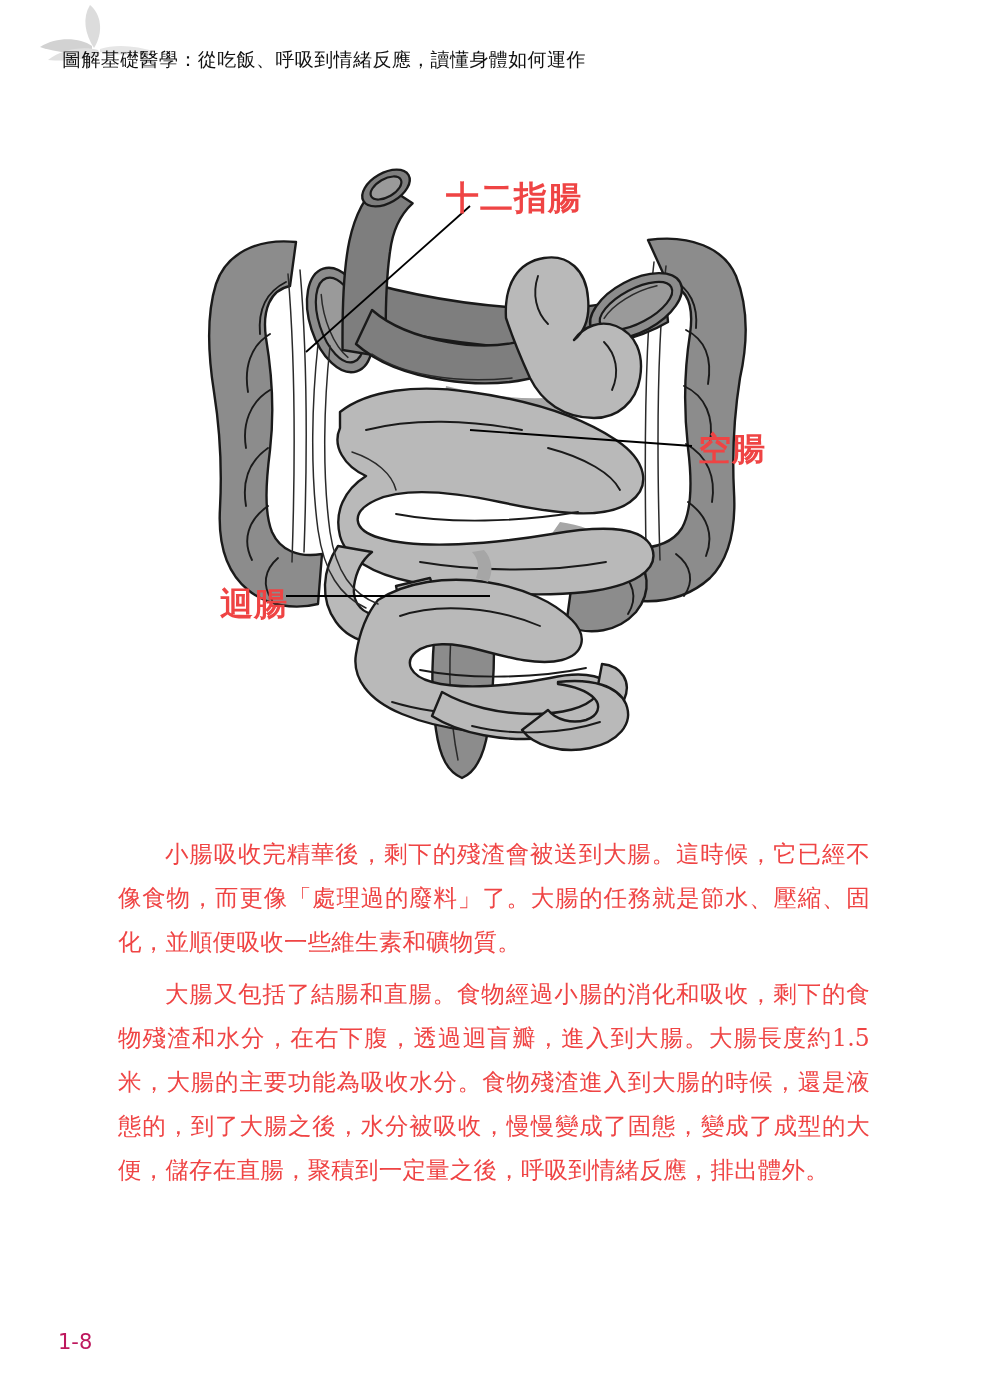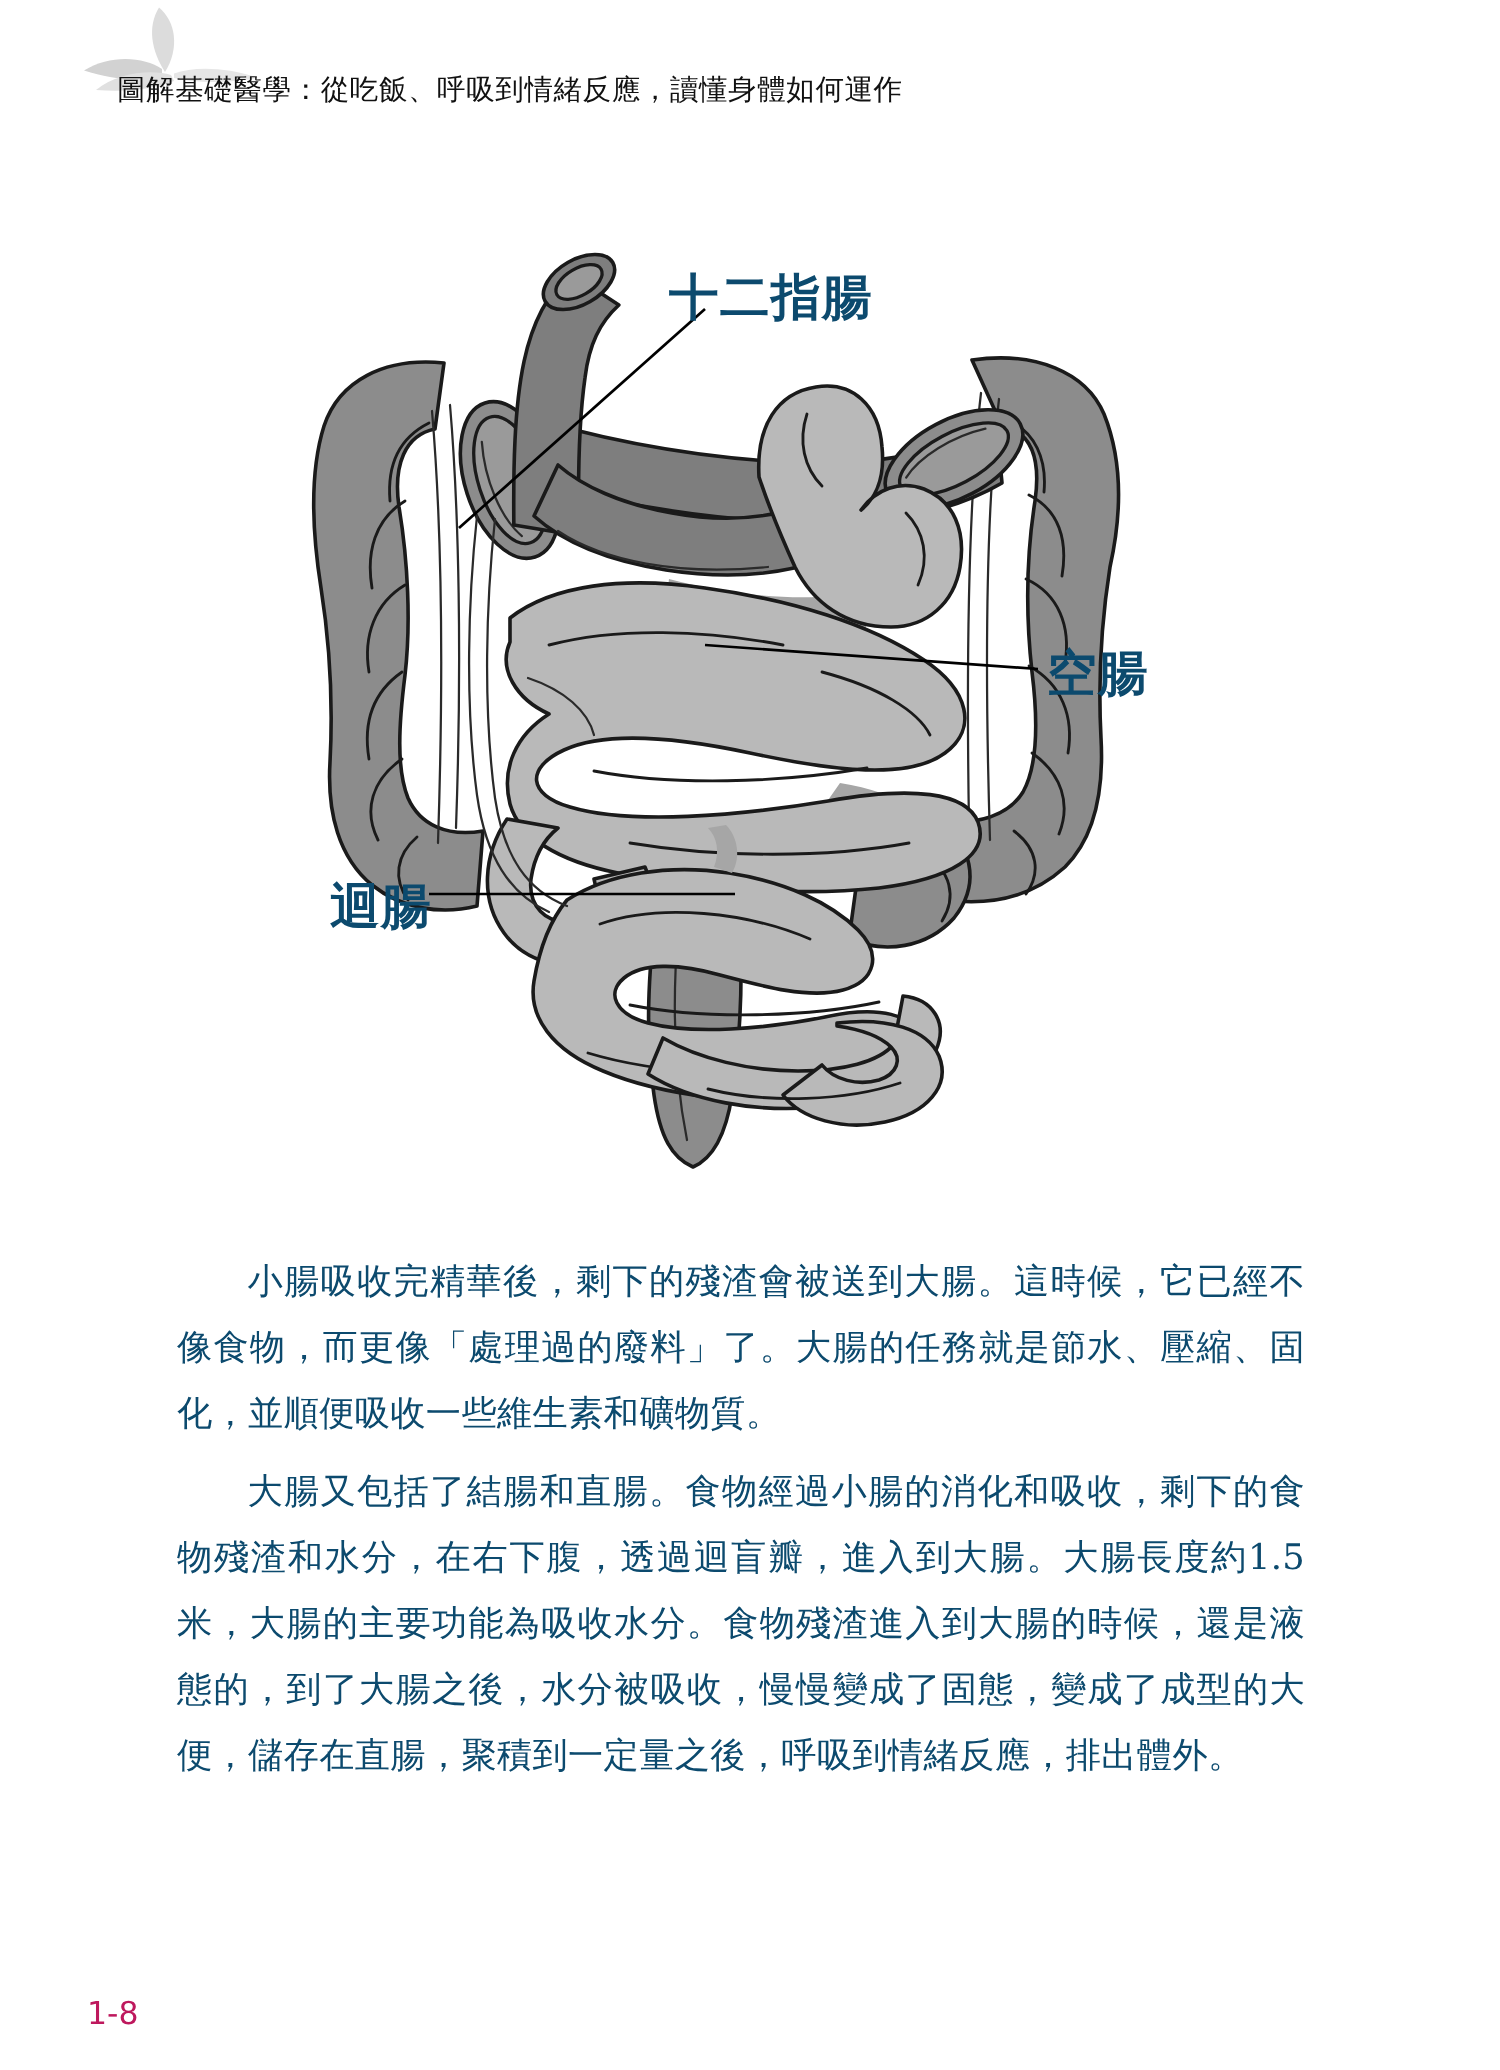--- a/index.html
+++ b/index.html
@@ -12,21 +12,21 @@
     height: 1380px;
     position: relative;
     overflow: hidden;
     font-family: "DejaVu Serif", "Liberation Serif", serif;
     color: #000000;
   }
 
   
   #header-band {
     position: absolute;
-    left: 16px; top: 0;
+    left: 0; top: 0;
     width: 816px; height: 100px; text-align: center;
   }
   #leaf-ornament {
     position: absolute;
     left: 28px; top: 2px;
     width: 140px; height: 62px;
   }
   #header-title {
     position: absolute;
     left: 62px; top: 47px;
@@ -46,42 +46,42 @@
   #intestine-svg {
     position: absolute;
     left: 0; top: 0;
   }
   .fig-label {
     position: absolute;
     font-family: "DejaVu Sans", "Liberation Sans", sans-serif;
     font-size: 33px;
     font-weight: 700;
     letter-spacing: 1px;
-    color: #0c4a6e;
+    color: #ef4444;
     white-space: nowrap;
   }
   #label-duodenum { left: 446px; top: 46px; }
   #label-jejunum  { left: 698px; top: 297px; }
   #label-ileum    { left: 220px; top: 452px; }
 
   
   #body-text {
     position: absolute;
     left: 118px; top: 832px;
     width: 752px;
   }
   .para {
     font-family: "DejaVu Serif", "Liberation Serif", serif;
     font-size: 23.5px;
     line-height: 44px;
     text-align: justify;
     text-justify: inter-character;
     text-indent: 47px;
     margin: 0 0 8px 0;
-    color: #0c4a6e;
+    color: #ef4444;
     letter-spacing: 0.2px;
   }
 
   
   #page-number {
     position: absolute;
     left: 58px; top: 1330px;
     font-family: "DejaVu Sans", "Liberation Sans", sans-serif;
     font-size: 21px;
     color: #be185d;

